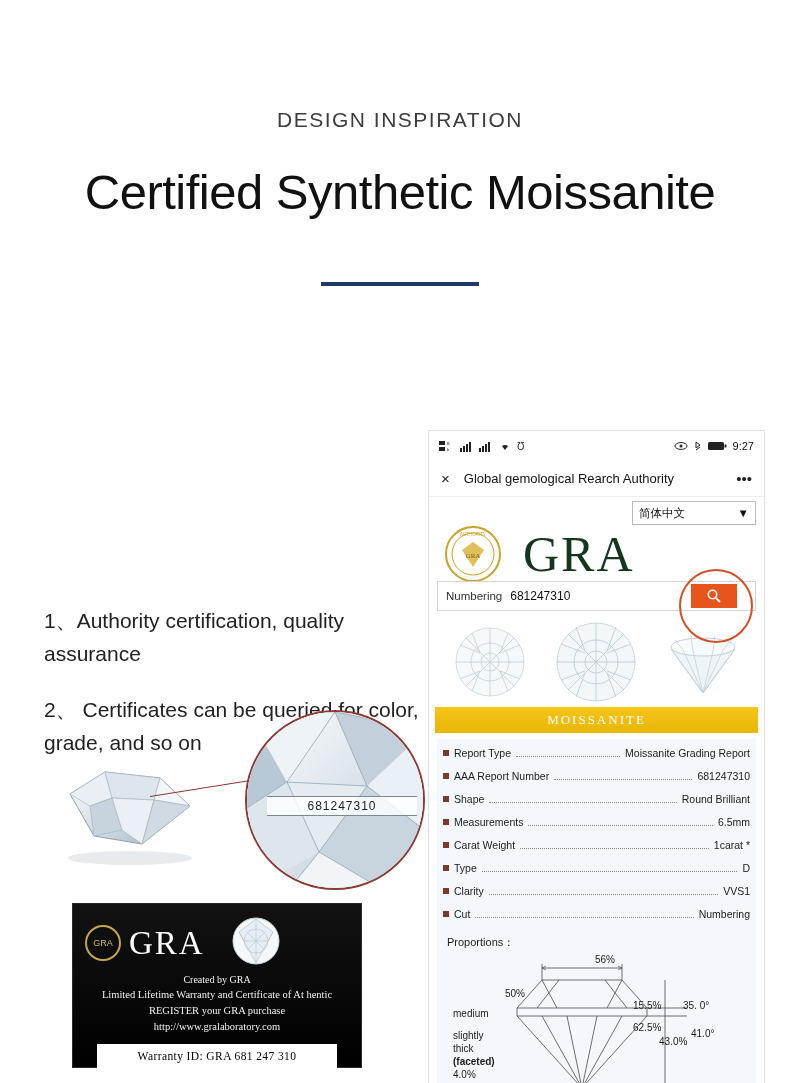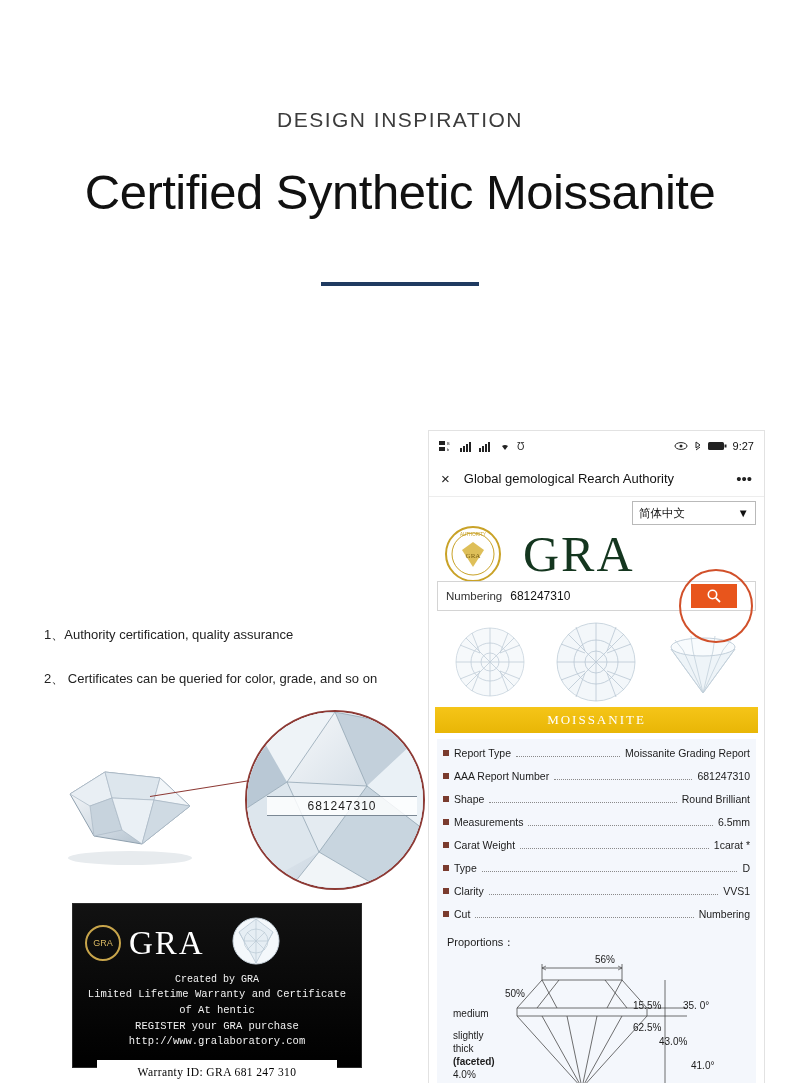--- a/index.html
+++ b/index.html
@@ -35,25 +35,24 @@
     margin: 62px auto 0 auto;
   }
 
   
   .bullets {
     position: absolute;
     left: 44px; top: 497px;
     width: 380px;
   }
   .bullet {
-    font-size: 13px;
+    font-size: 21px;
     line-height: 1.55;
     color: #222;
     margin-bottom: 24px;
-    margin-top: 20px;
   }
 
   
   .loupe-block {
     position: absolute;
     left: 40px; top: 600px;
     width: 385px; height: 185px;
   }
   .gem {
     position: absolute;
@@ -107,21 +106,21 @@
     display: flex; align-items: center; justify-content: center;
     color: #d9b863; font-size: 9px;
   }
   .gra-card-word {
     font-family: "Liberation Serif", serif;
     font-size: 33px; letter-spacing: 2px; color: #fff;
   }
   .gra-card-diamond { margin-left: 12px; }
   .gra-card-lines {
     text-align: center;
-    font-family: Liberation Mono, monospace;
+    font-family: Liberation Serif, serif;
     font-size: 10.5px; line-height: 1.5; color: #f2f2f2;
   }
   .gra-card-lines .l1 { font-size: 10px; }
   .warranty {
     margin: 10px auto 0 auto;
     width: 240px; height: 24px;
     background: #fff; color: #000;
     font-family: "Liberation Serif", serif;
     font-size: 11.5px;
     display: flex; align-items: center; justify-content: center;
@@ -538,21 +537,21 @@
             <path d="M99 142 L95 144 L99 146"></path>
             <path d="M171 142 L175 144 L171 146"></path>
           </g>
         </svg>
         <div class="plabel" style="left:148px; top:4px;">56%</div>
         <div class="plabel" style="left:58px; top:38px;">50%</div>
         <div class="plabel" style="left:186px; top:50px;">15.5%</div>
         <div class="plabel" style="left:236px; top:50px;">35. 0°</div>
         <div class="plabel" style="left:186px; top:72px;">62.5%</div>
         <div class="plabel" style="left:212px; top:86px;">43.0%</div>
-        <div class="plabel" style="left:244px; top:78px;margin-top:32px;">41.0°</div>
+        <div class="plabel" style="left:244px; top:78px;">41.0°</div>
 
         <div class="plabel" style="left:6px; top:58px;">medium</div>
         <div class="plabel" style="left:6px; top:80px;">slightly</div>
         <div class="plabel" style="left:6px; top:93px;">thick</div>
         <div class="plabel" style="left:6px; top:106px;font-weight:bold;">(faceted)</div>
         <div class="plabel" style="left:6px; top:119px;">4.0%</div>
       </div>
     </div>
   </div>
 </div>

